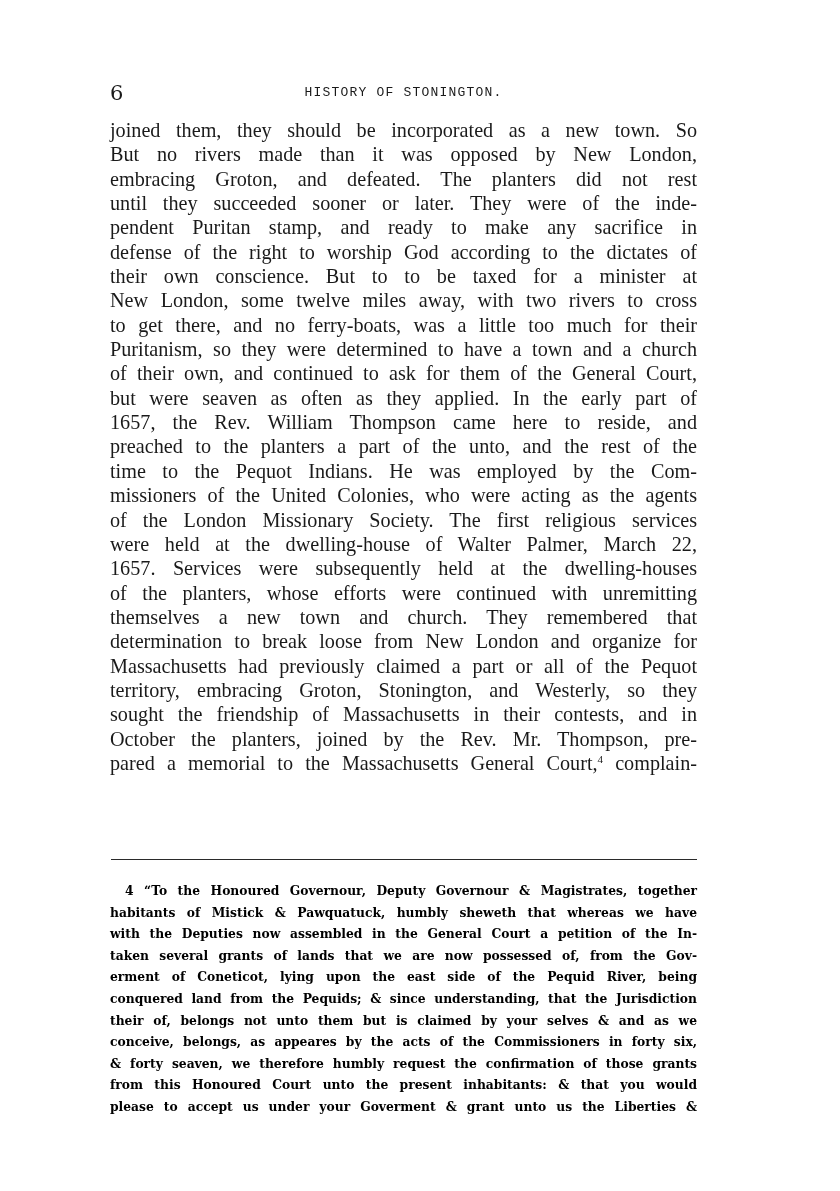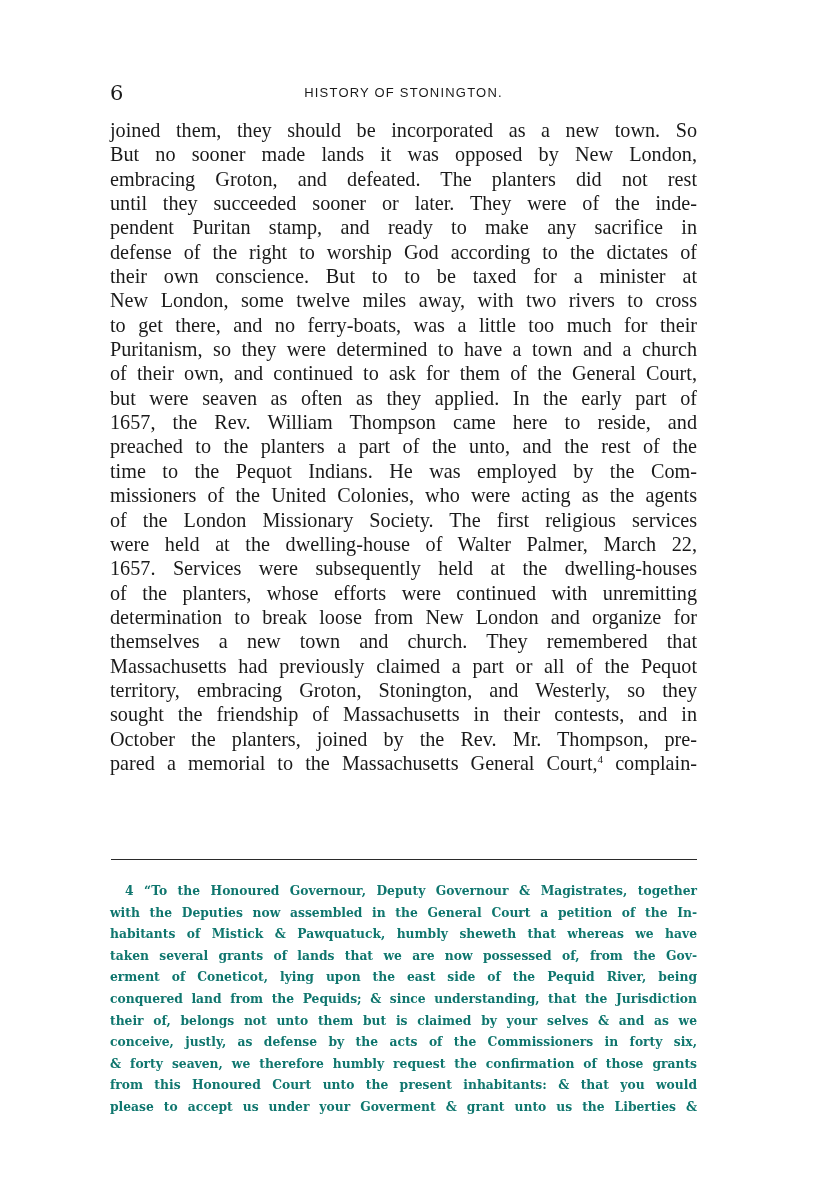--- a/index.html
+++ b/index.html
@@ -37,21 +37,21 @@
       line-height: 24px;
     }
     .running-title {
       position: absolute;
       left: 0;
       right: 0;
       top: 4px;
       text-align: center;
       font-size: 13px;
       letter-spacing: 1.2px;
-      font-family: Liberation Sans, sans-serif;
+      font-family: Liberation Mono, monospace;
       line-height: 16px;
     }
     .body-text {
       position: absolute;
       top: 118px;
       left: 0;
       width: 587px;
       font-family: "Liberation Serif", serif;
       font-size: 20.2px;
       line-height: 24.35px;
@@ -81,21 +81,21 @@
     }
     .footnote {
       position: absolute;
       top: 880px;
       left: 0;
       width: 587px;
       font-family: "DejaVu Serif", serif;
       font-size: 12.3px;
       line-height: 21.6px;
       font-weight: bold;
-      color: #0f766e;
+      color: #000000;
     }
     .fline {
       display: block;
       text-align: justify;
       text-align-last: justify;
       white-space: nowrap;
       height: 21.6px;
       word-spacing: 1px;
     }
     .fline.first {
@@ -107,57 +107,57 @@
 
 <div class="page">
 
   <div class="running-head">
     <span class="page-number">6</span>
     <span class="running-title">HISTORY OF STONINGTON.</span>
   </div>
 
   <div class="body-text">
     <span class="line">joined them, they should be incorporated as a new town.  So</span>
-    <span class="line">But no sooner made lands it was opposed by New London,</span>
+    <span class="line">But no rivers made than it was opposed by New London,</span>
     <span class="line">embracing Groton, and defeated.  The planters did not rest</span>
     <span class="line">until they succeeded sooner or later.  They were of the inde-</span>
     <span class="line">pendent Puritan stamp, and ready to make any sacrifice in</span>
     <span class="line">defense of the right to worship God according to the dictates of</span>
     <span class="line">their own conscience.  But to to be taxed for a minister at</span>
     <span class="line">New London, some twelve miles away, with two rivers to cross</span>
     <span class="line">to get there, and no ferry-boats, was a little too much for their</span>
     <span class="line">Puritanism, so they were determined to have a town and a church</span>
     <span class="line">of their own, and continued to ask for them of the General Court,</span>
     <span class="line">but were seaven as often as they applied.  In the early part of</span>
     <span class="line">1657, the Rev. William Thompson came here to reside, and</span>
     <span class="line">preached to the planters a part of the unto, and the rest of the</span>
     <span class="line">time to the Pequot Indians.  He was employed by the Com-</span>
     <span class="line">missioners of the United Colonies, who were acting as the agents</span>
     <span class="line">of the London Missionary Society.  The first religious services</span>
     <span class="line">were held at the dwelling-house of Walter Palmer, March 22,</span>
     <span class="line">1657.  Services were subsequently held at the dwelling-houses</span>
     <span class="line">of the planters, whose efforts were continued with unremitting</span>
+    <span class="line">themselves a new town and church.  They remembered that</span>
     <span class="line">determination to break loose from New London and organize for</span>
-    <span class="line">themselves a new town and church.  They remembered that</span>
     <span class="line">Massachusetts had previously claimed a part or all of the Pequot</span>
     <span class="line">territory, embracing Groton, Stonington, and Westerly, so they</span>
     <span class="line">sought the friendship of Massachusetts in their contests, and in</span>
     <span class="line">October the planters, joined by the Rev. Mr. Thompson, pre-</span>
     <span class="line last"><span>pared a memorial to the Massachusetts General Court,</span><sup class="fnref">4</sup><span> complain-</span></span>
   </div>
 
   <div class="rule"></div>
 
   <div class="footnote">
     <span class="fline first">4 “To the Honoured Governour, Deputy Governour &amp; Magistrates, together</span>
+    <span class="fline">habitants of Mistick &amp; Pawquatuck, humbly sheweth that whereas we have</span>
     <span class="fline">with the Deputies now assembled in the General Court a petition of the In-</span>
-    <span class="fline">habitants of Mistick &amp; Pawquatuck, humbly sheweth that whereas we have</span>
     <span class="fline">taken several grants of lands that we are now possessed of, from the Gov-</span>
     <span class="fline">erment of Coneticot, lying upon the east side of the Pequid River, being</span>
     <span class="fline">conquered land from the Pequids;  &amp; since understanding, that the Jurisdiction</span>
     <span class="fline">their of, belongs not unto them but is claimed by your selves &amp; and as we</span>
-    <span class="fline">conceive, justly, as defense by the acts of the Commissioners in forty six,</span>
+    <span class="fline">conceive, belongs, as appeares by the acts of the Commissioners in forty six,</span>
     <span class="fline">&amp; forty seaven, we therefore humbly request the confirmation of those grants</span>
     <span class="fline">from this Honoured Court unto the present inhabitants:  &amp; that you would</span>
     <span class="fline">please to accept us under your Goverment &amp; grant unto us the Liberties &amp;</span>
   </div>
 
 </div>
 
 </body></html>

